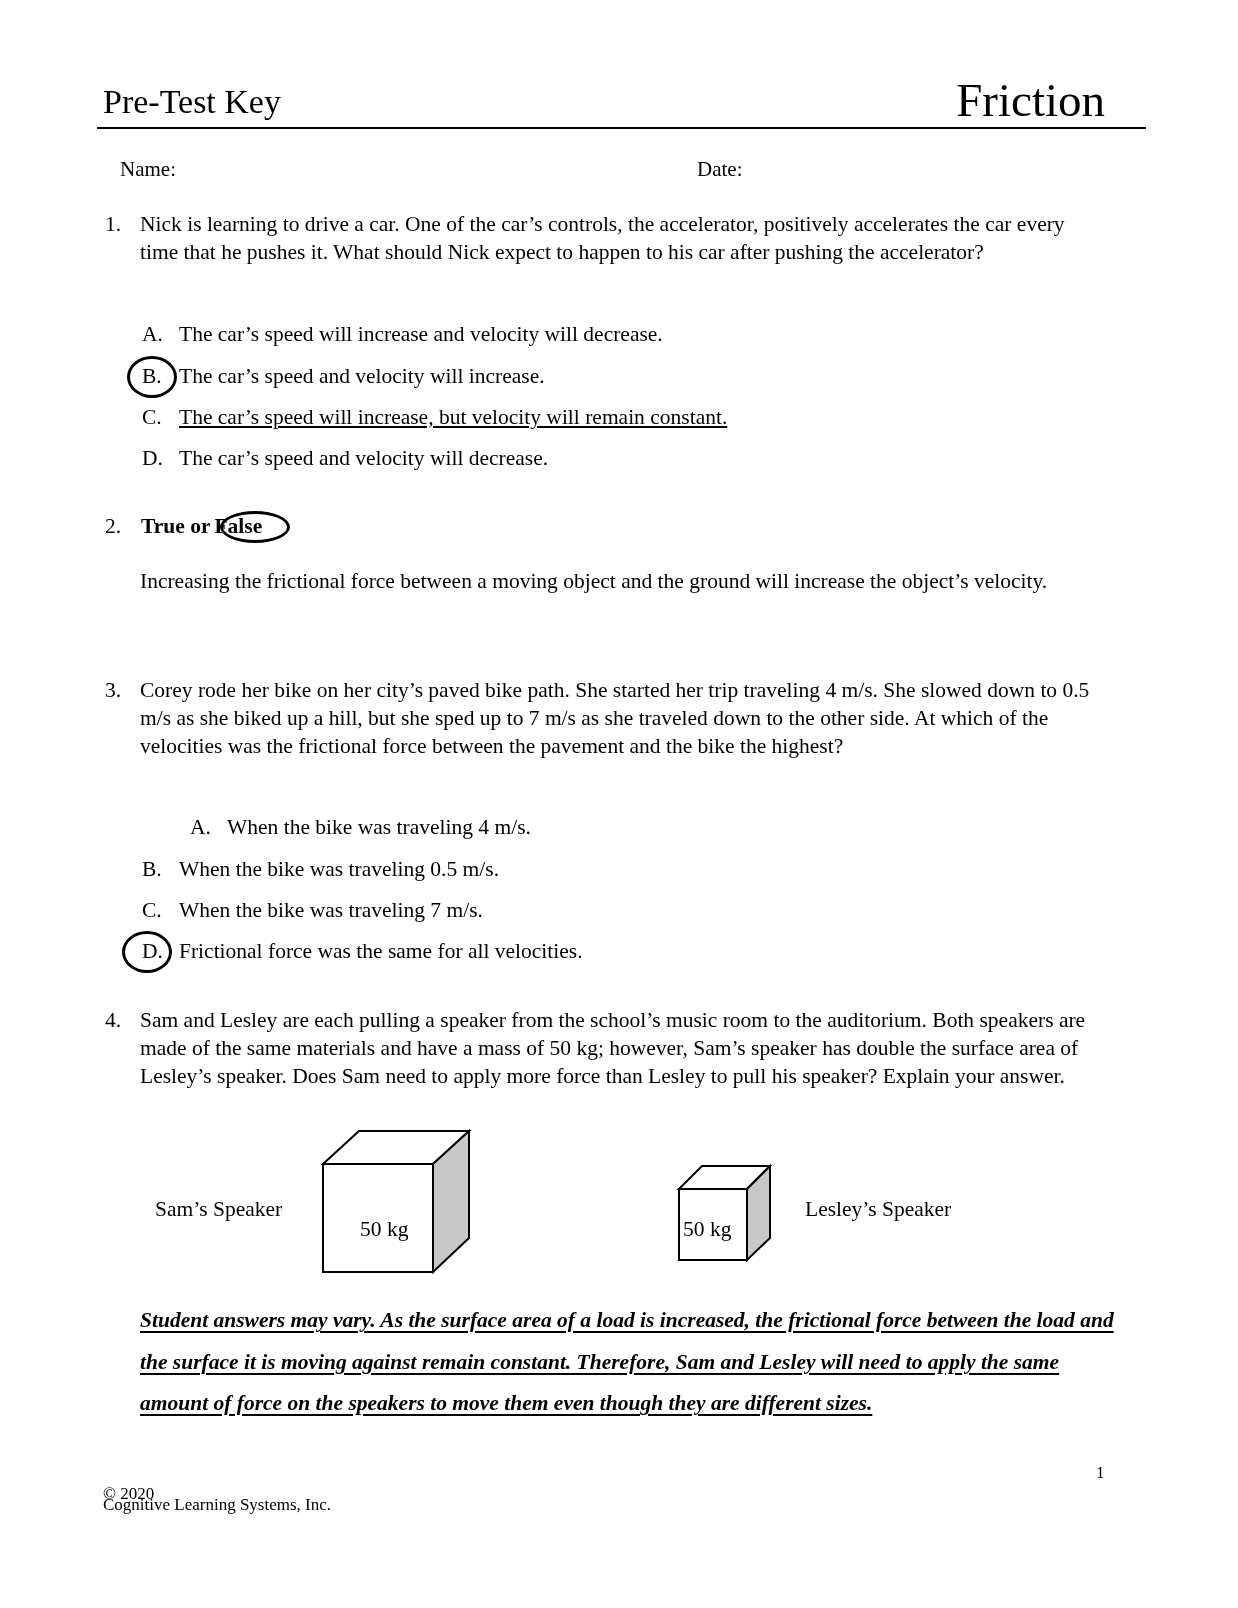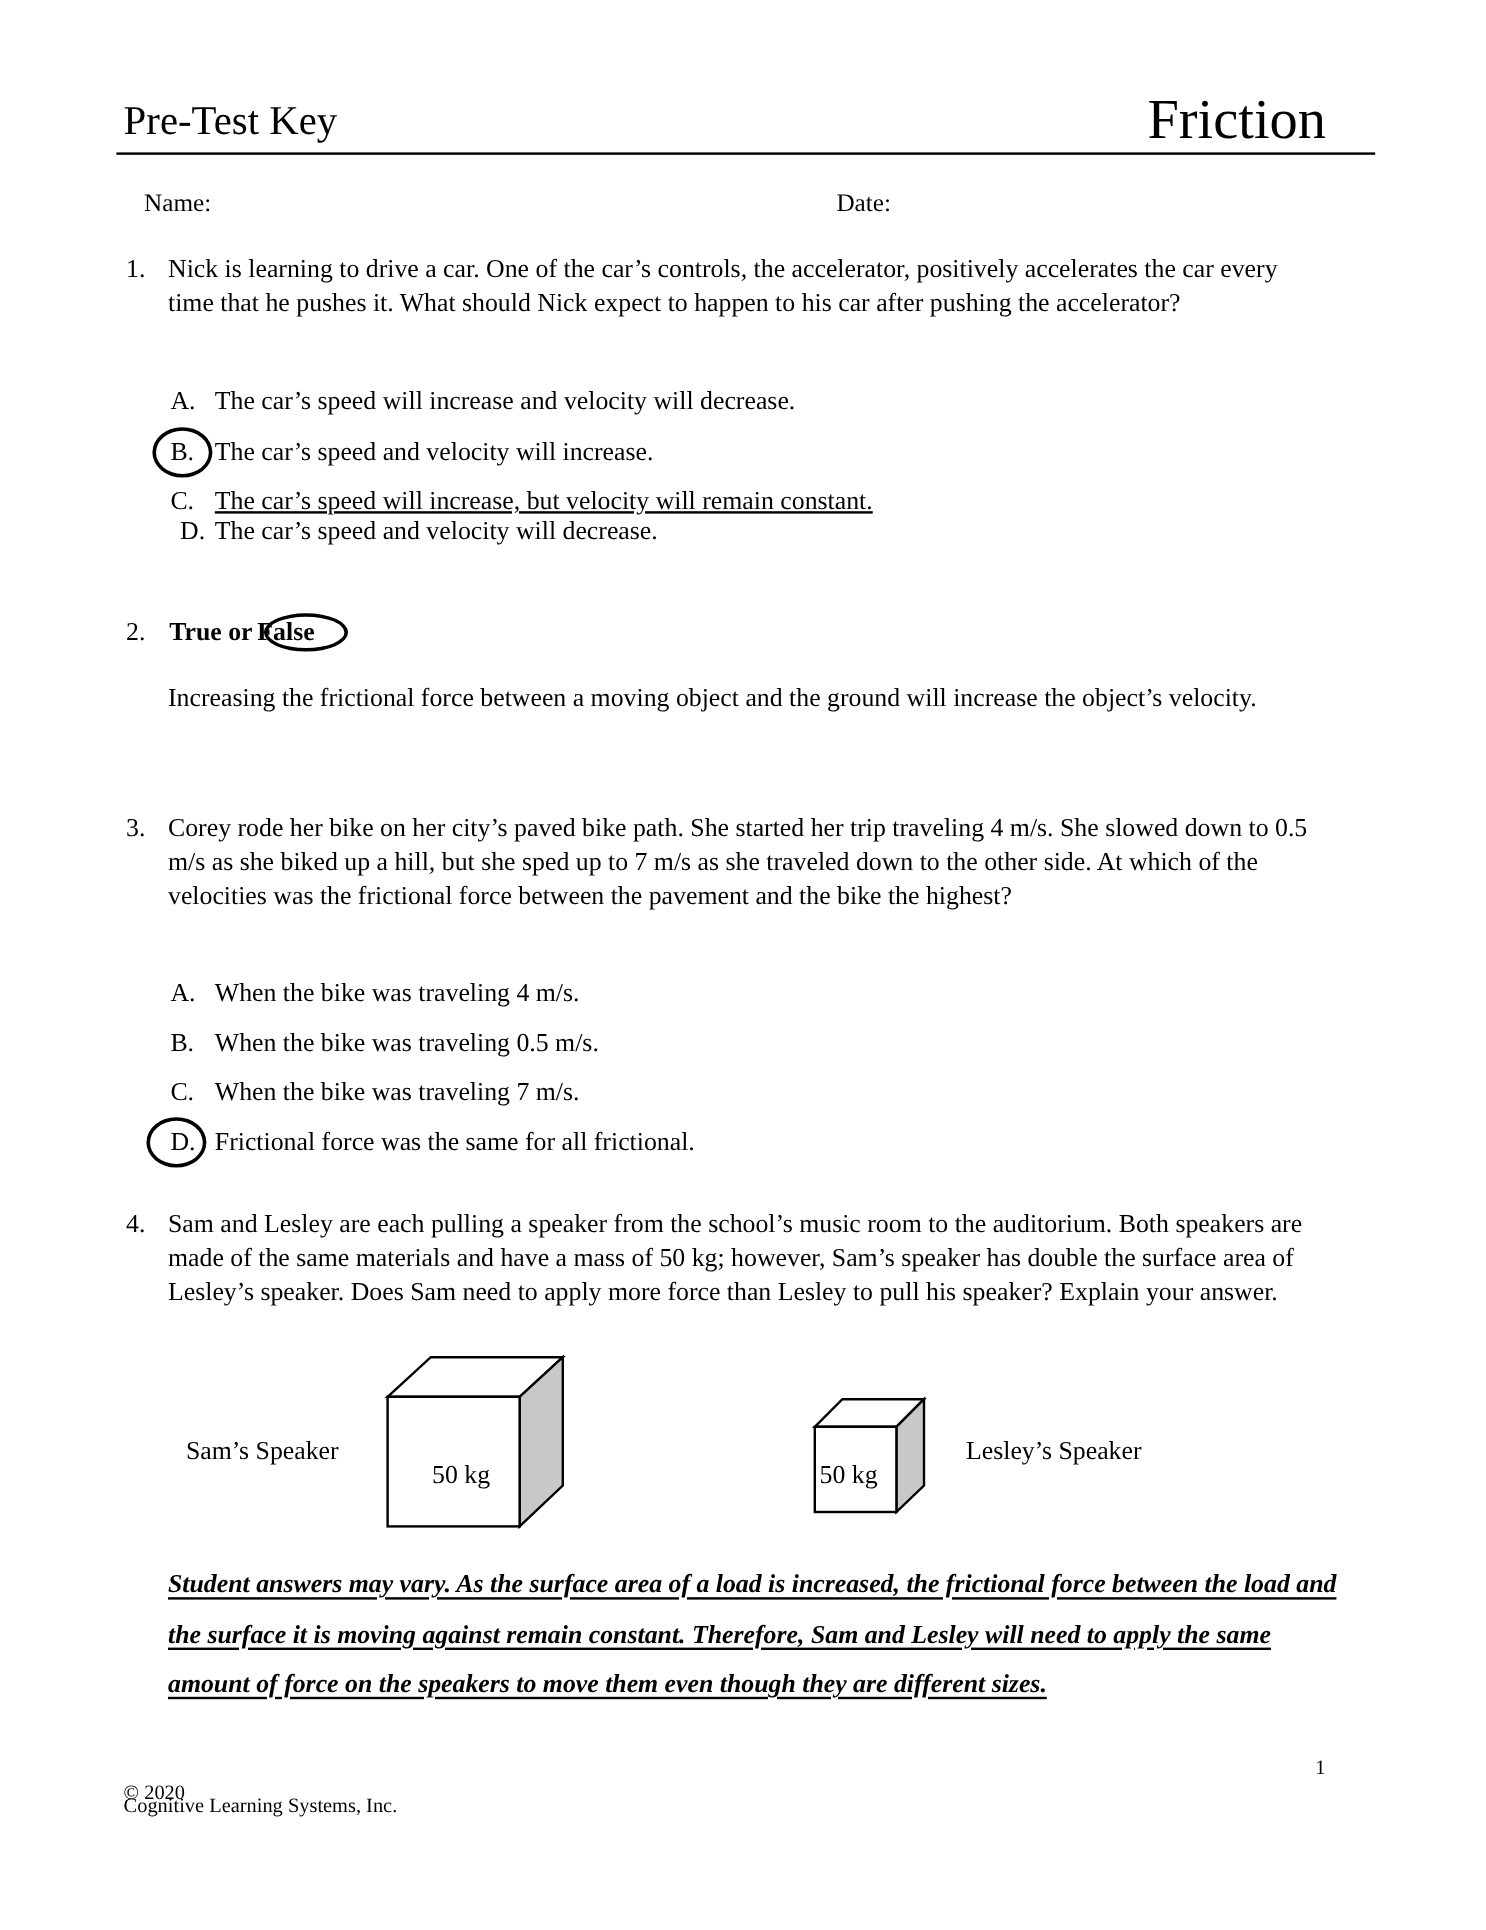--- a/index.html
+++ b/index.html
@@ -34,40 +34,40 @@
 <div class="abs field-label" style="left:120px; top:156px;">Name:</div>
 <div class="abs field-label" style="left:697px; top:156px;">Date:</div>
 
 <div class="q">
   <span class="qnum" style="top:210px;">1.</span>
   <div class="qtext" style="top:210px; width:950px;">Nick is learning to drive a car.  One of the car’s controls, the accelerator, positively accelerates the car every time that he pushes it.  What should Nick expect to happen to his car after pushing the accelerator?</div>
   <div class="opt" style="top:320px;"><span class="letter">A.</span><span>The car’s speed will increase and velocity will decrease.</span></div>
   <div class="opt" style="top:362px;"><span class="letter">B.</span><span>The car’s speed and velocity will increase.</span></div>
   <div class="circle" style="left:127px; top:356px; width:50px; height:42px;"></div>
   <div class="opt" style="top:403px;text-decoration:underline;"><span class="letter">C.</span><span>The car’s speed will increase, but velocity will remain constant.</span></div>
-  <div class="opt" style="top:428px;text-align:center;"><span class="letter">D.</span><span>The car’s speed and velocity will decrease.</span></div>
+  <div class="opt" style="top:444px;"><span class="letter">D.</span><span>The car’s speed and velocity will decrease.</span></div>
 </div>
 
 <div class="q">
   <span class="qnum" style="top:512px;">2.</span>
   <div class="abs bold" style="left:141px; top:512px; white-space:nowrap;">
     <span>True</span>
     <span>or</span><span style="margin-left:4px;">False</span>
   </div>
   <div class="circle" style="left:220px; top:511px; width:70px; height:32px;"></div>
   <div class="qtext" style="top:567px; width:940px;">Increasing the frictional force between a moving object and the ground will increase the object’s velocity.</div>
 </div>
 
 <div class="q">
   <span class="qnum" style="top:676px;">3.</span>
   <div class="qtext" style="top:676px; width:955px;">Corey rode her bike on her city’s paved bike path.  She started her trip traveling 4 m/s.  She slowed down to 0.5 m/s as she biked up a hill, but she sped up to 7 m/s as she traveled down to the other side.  At which of the velocities was the frictional force between the pavement and the bike the highest?</div>
-  <div class="opt" style="top:813px;"><span class="letter">A.</span><span>When the bike was traveling 4 m/s.</span></div>
+  <div class="opt" style="top:813px;margin-left:48px;"><span class="letter">A.</span><span>When the bike was traveling 4 m/s.</span></div>
   <div class="opt" style="top:855px;"><span class="letter">B.</span><span>When the bike was traveling 0.5 m/s.</span></div>
   <div class="opt" style="top:896px;"><span class="letter">C.</span><span>When the bike was traveling 7 m/s.</span></div>
-  <div class="opt" style="top:937px;"><span class="letter">D.</span><span>Frictional force was the same for all frictional.</span></div>
+  <div class="opt" style="top:937px;"><span class="letter">D.</span><span>Frictional force was the same for all velocities.</span></div>
   <div class="circle" style="left:122px; top:931px; width:50px; height:42px;"></div>
 </div>
 
 <div class="q">
   <span class="qnum" style="top:1006px;">4.</span>
   <div class="qtext" style="top:1006px; width:965px;">Sam and Lesley are each pulling a speaker from the school’s music room to the auditorium.  Both speakers are made of the same materials and have a mass of 50 kg; however, Sam’s speaker has double the surface area of Lesley’s speaker.  Does Sam need to apply more force than Lesley to pull his speaker?  Explain your answer.</div>
 </div>
 
 <div class="abs speaker-label" style="left:155px; top:1196px;">Sam’s Speaker</div>
 <svg class="abs" style="left:318px; top:1126px;" width="160" height="152" viewBox="0 0 160 152">

